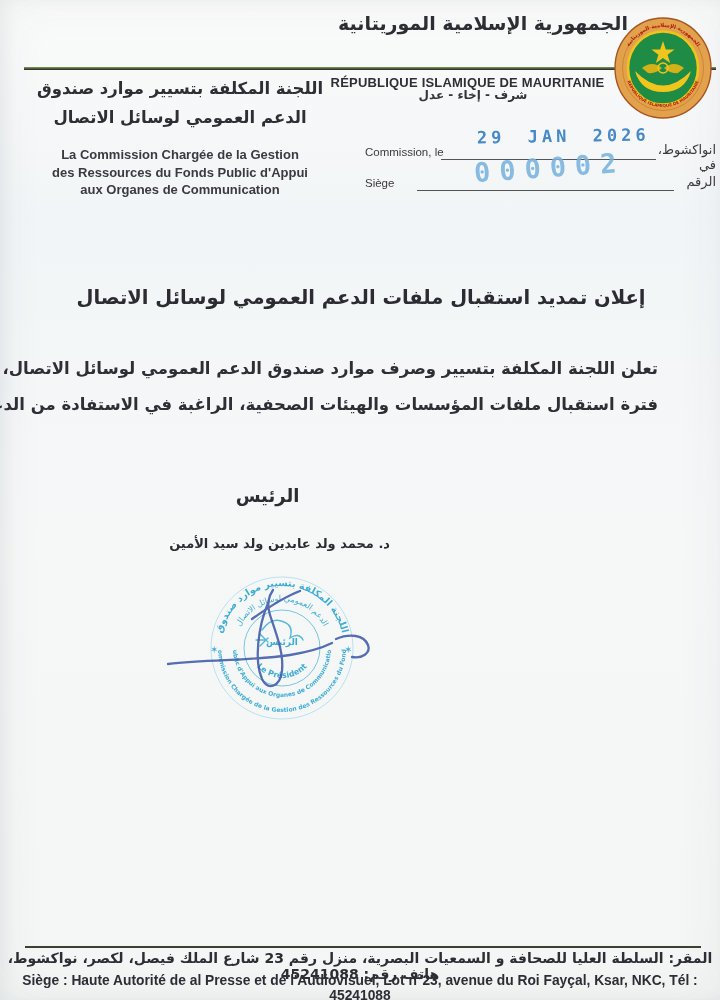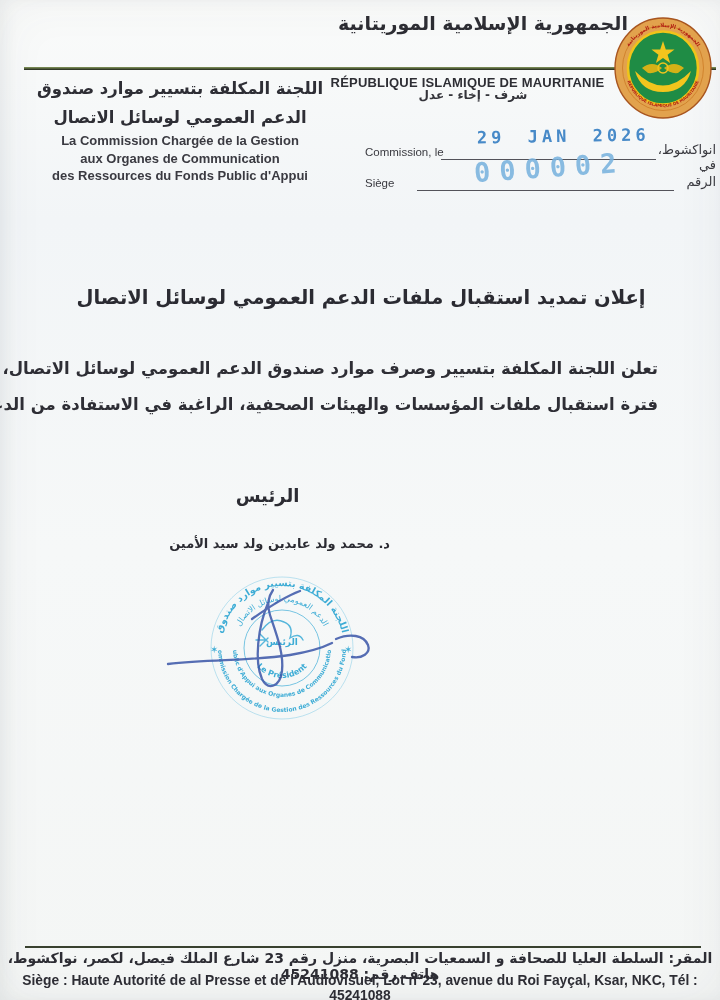--- a/index.html
+++ b/index.html
@@ -18,21 +18,21 @@
     background:linear-gradient(180deg,#86995c,#20251c);}
   .emblem{position:absolute;top:16px;left:612px;width:102px;height:104px;z-index:3;}
   .republic{position:absolute;top:75px;left:310px;width:315px;text-align:center;
     font-size:13px;font-weight:bold;letter-spacing:.2px;color:#2e2e34;}
   .motto-fr{position:absolute;top:91px;left:310px;width:315px;text-align:center;
     font-size:11px;font-weight:600;color:#3a3a41;}
   .left-block{position:absolute;top:74px;left:26px;width:308px;text-align:center;}
   .comm-ar{font-family:"DejaVu Sans",sans-serif;direction:rtl;font-size:16.5px;font-weight:600;
     line-height:29px;color:#2e2e35;}
   .comm-fr{font-size:13px;font-weight:600;line-height:17.5px;color:#3a3a41;}
-  .comm-fr-wrap{margin-top:0;text-align:center;}
+  .comm-fr-wrap{margin-top:14px;text-align:center;}
   
   .lbl-city-fr{position:absolute;top:146px;left:365px;font-size:11.5px;color:#3a3a40;}
   .line-city{position:absolute;top:159px;left:441px;width:215px;height:1.3px;background:#53535a;}
   .lbl-city-ar{position:absolute;top:142px;left:652px;width:64px;font-family:"DejaVu Sans",sans-serif;
     direction:rtl;font-size:13px;color:#3a3a40;}
   .date-stamp{position:absolute;top:126px;left:477px;font-family:"DejaVu Sans Mono",monospace;
     font-size:17px;font-weight:bold;color:#3f85c6;letter-spacing:4px;word-spacing:8px;
     transform:rotate(-1deg);opacity:.95;}
   .lbl-num-fr{position:absolute;top:177px;left:365px;font-size:11.5px;color:#3a3a40;}
   .line-num{position:absolute;top:190px;left:417px;width:257px;height:1.3px;background:#53535a;}
@@ -90,22 +90,22 @@
     <text font-family="DejaVu Sans" font-size="4.1" font-weight="bold" fill="#b32015">
       <textPath href="#embBot" startOffset="50%" text-anchor="middle">RÉPUBLIQUE ISLAMIQUE DE MAURITANIE</textPath>
     </text>
   </svg>
 
   <div class="left-block">
     <div class="comm-ar">اللجنة المكلفة بتسيير موارد صندوق</div>
     <div class="comm-ar">الدعم العمومي لوسائل الاتصال</div>
     <div class="comm-fr-wrap">
       <div class="comm-fr">La Commission Chargée de la Gestion</div>
+      <div class="comm-fr">des Ressources du Fonds Public d'Appui</div>
       <div class="comm-fr">aux Organes de Communication</div>
-      <div class="comm-fr">des Ressources du Fonds Public d'Appui</div>
     </div>
   </div>
 
   <div class="lbl-city-fr">Commission, le</div>
   <div class="line-city"></div>
   <div class="lbl-city-ar">انواكشوط، في</div>
   <div class="date-stamp">29 JAN 2026</div>
 
   <div class="lbl-num-fr">Siège</div>
   <div class="line-num"></div>

